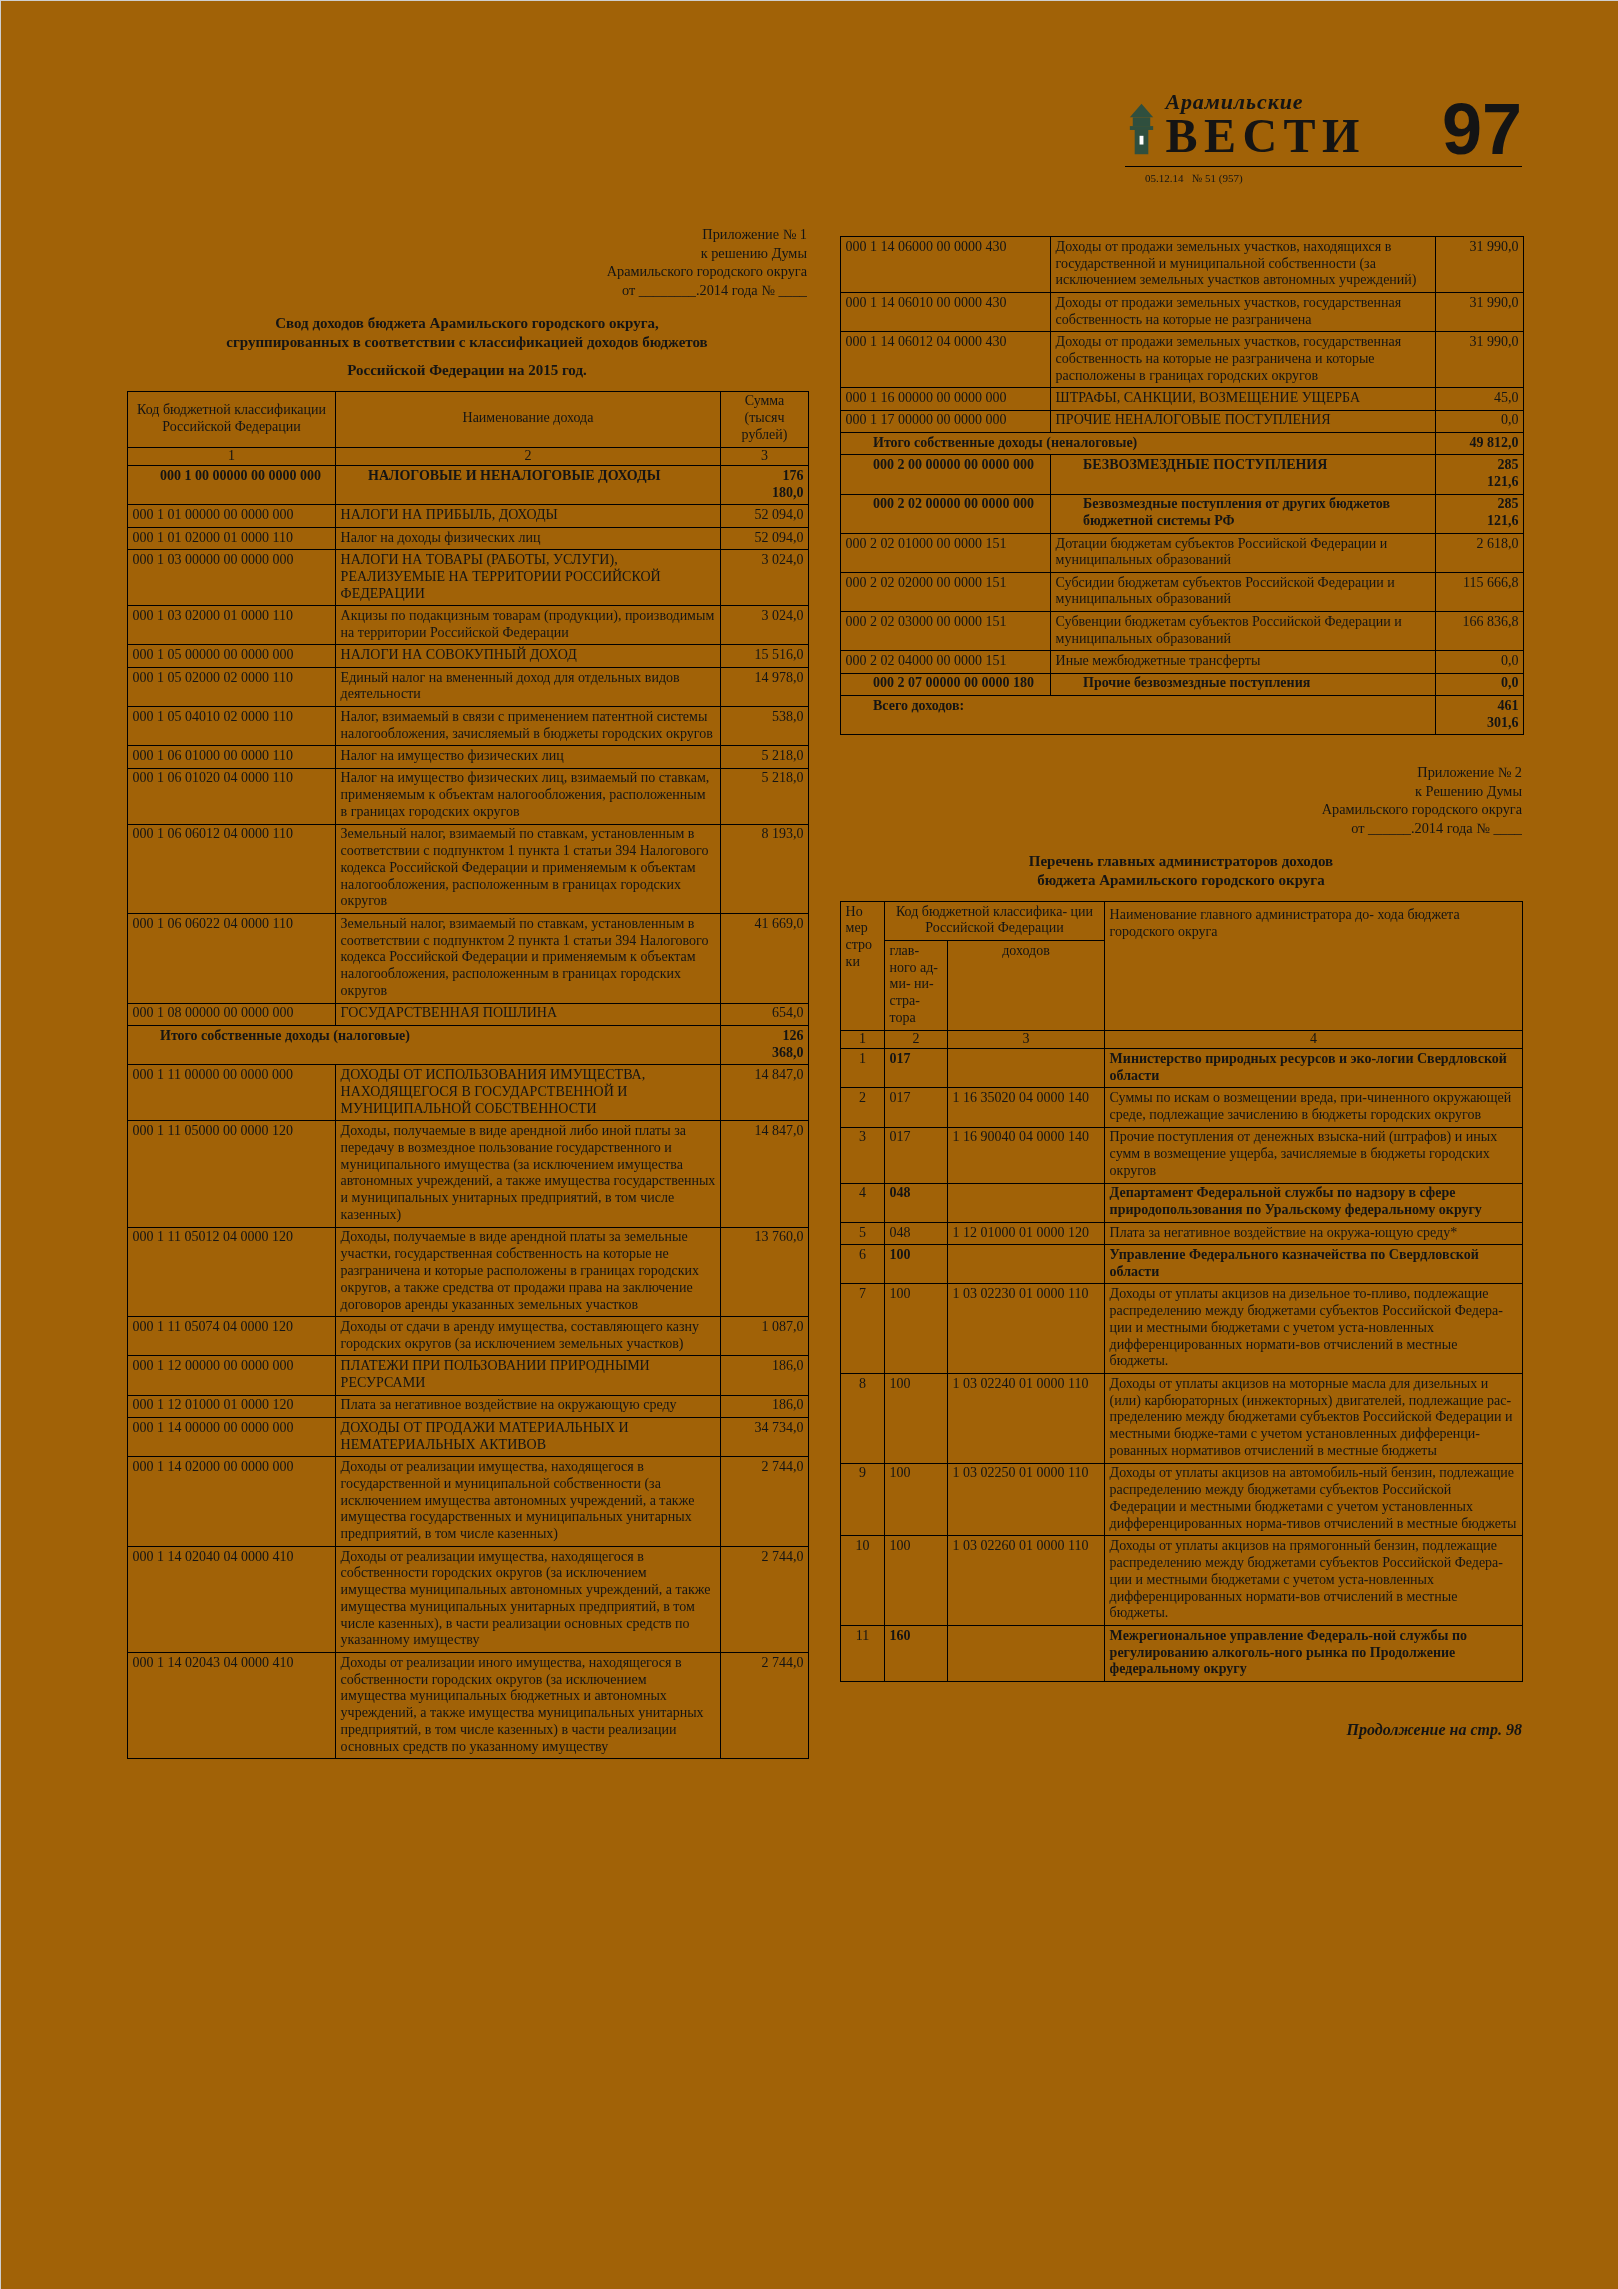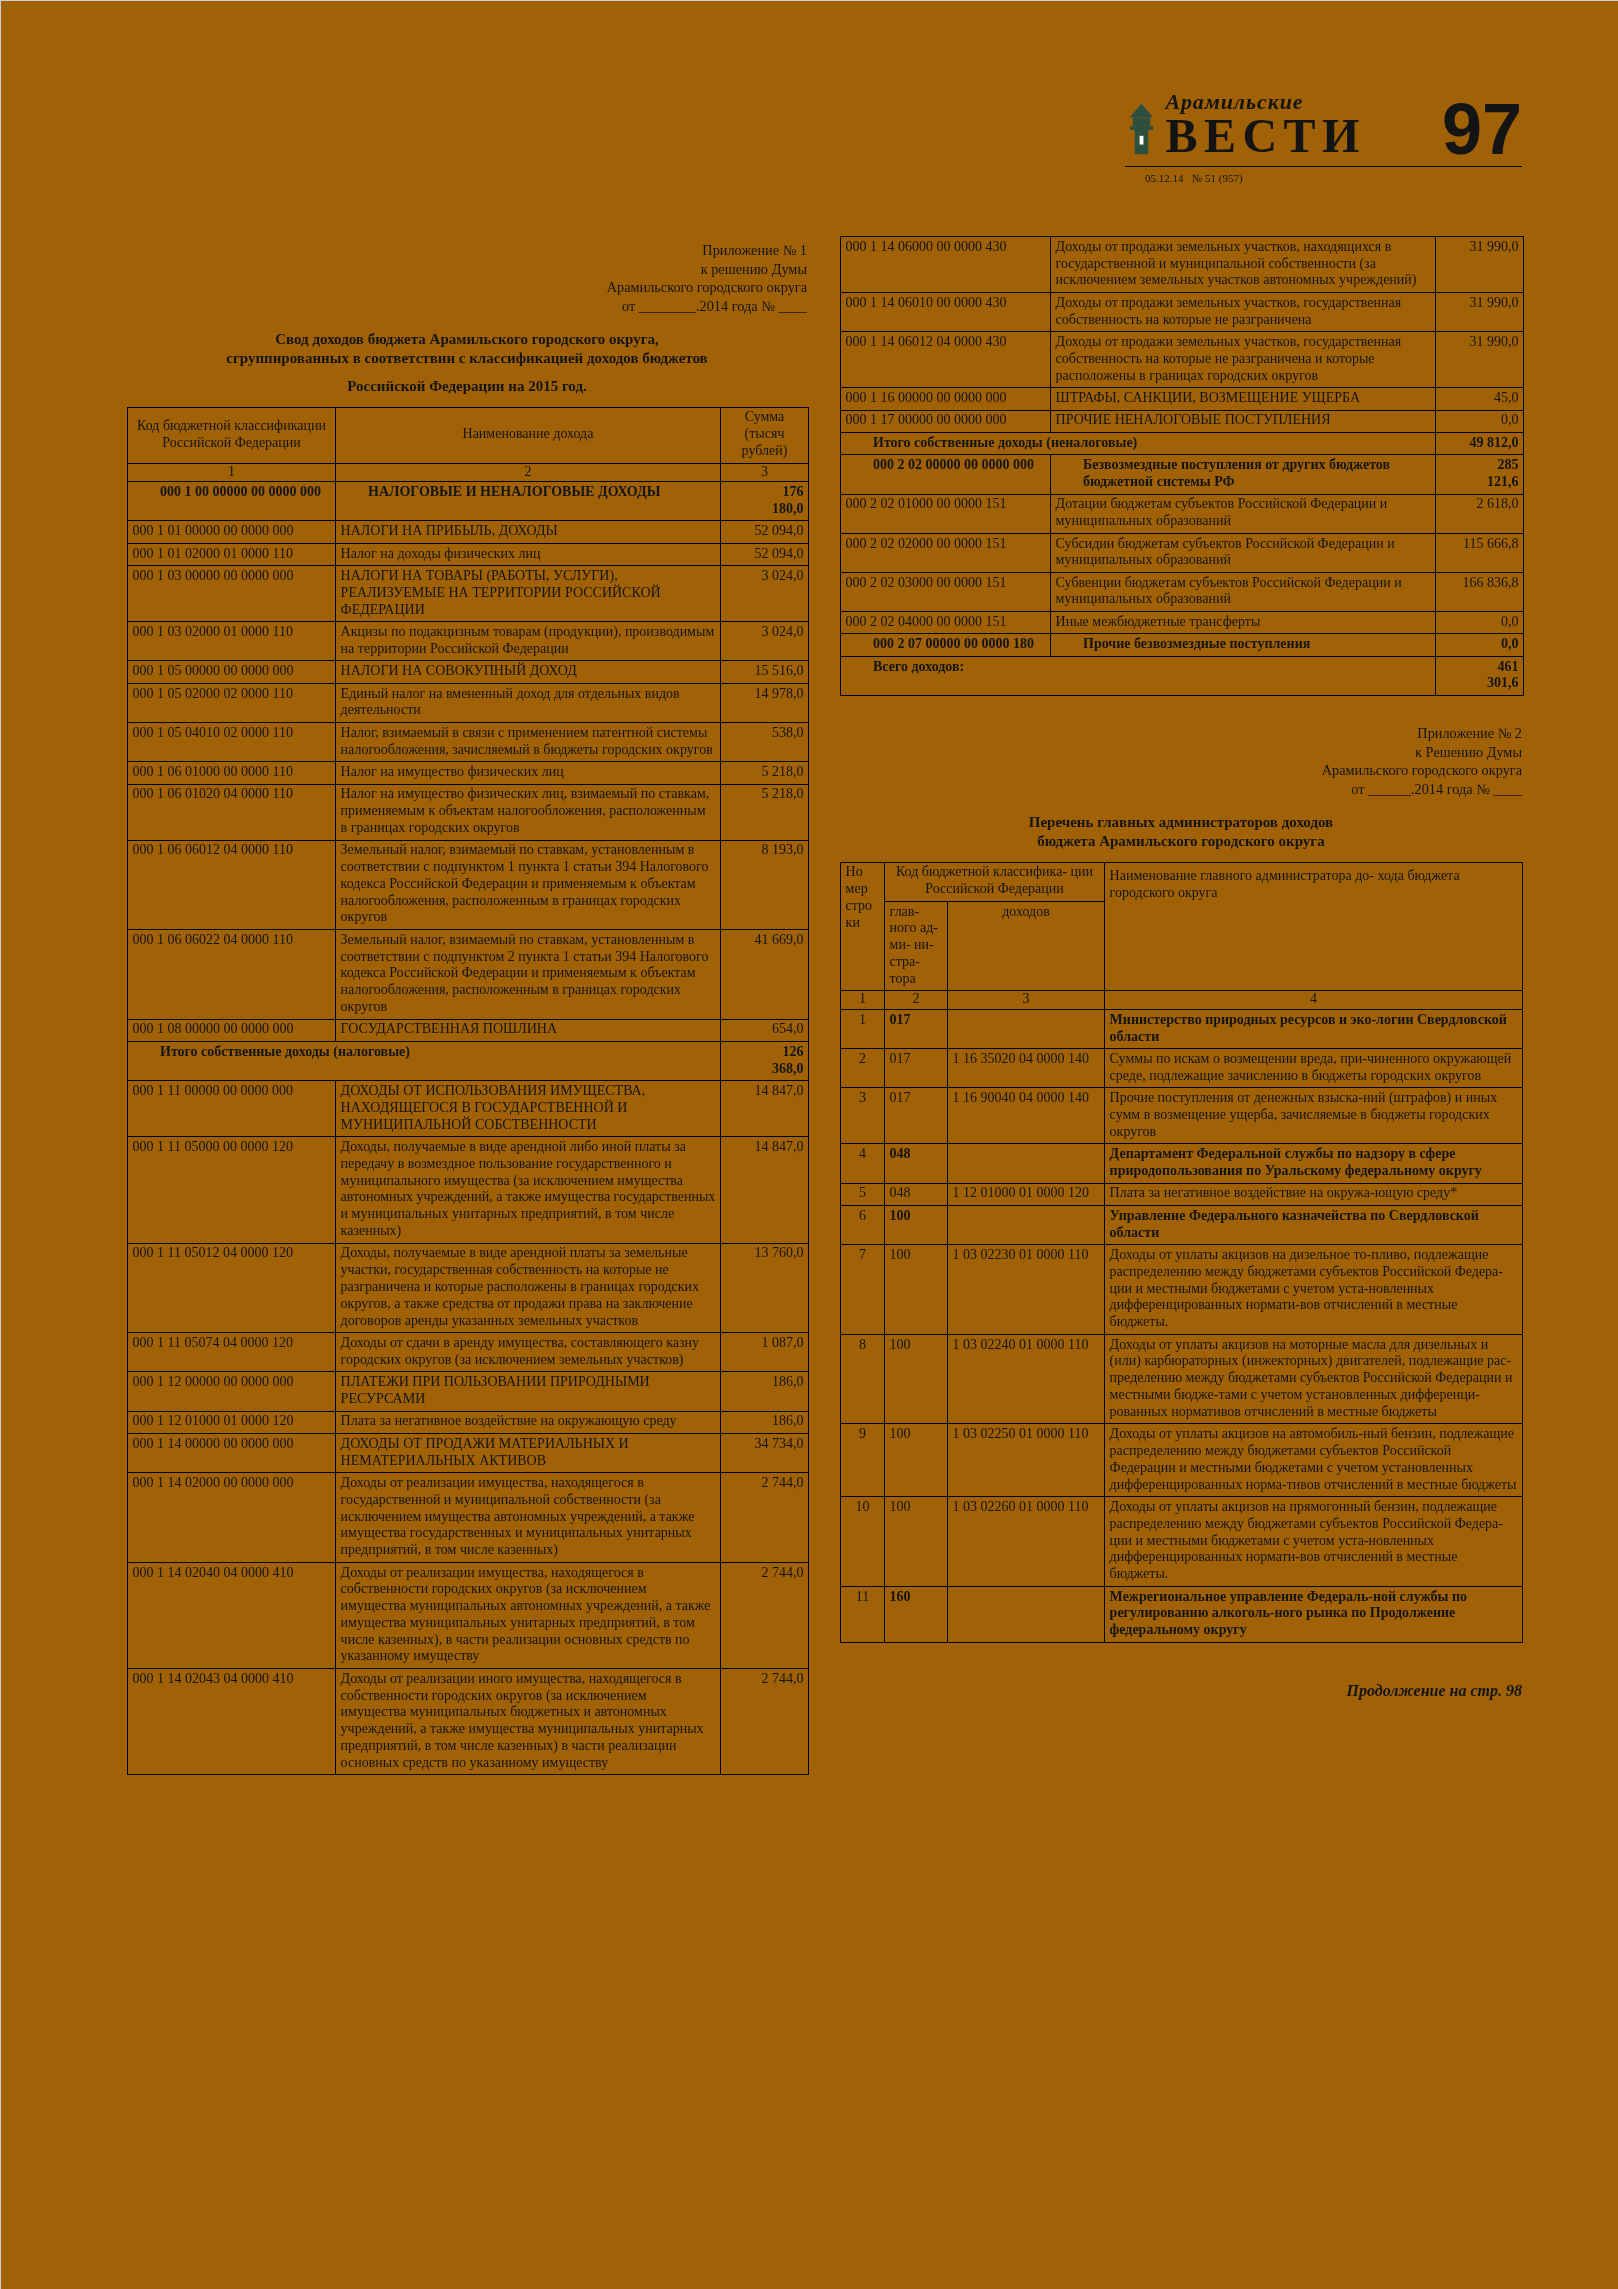--- a/index.html
+++ b/index.html
@@ -17,21 +17,21 @@
   .tower { display:inline-block; line-height:0; padding-bottom:3.7px; }
   .brand-text { display:flex; flex-direction:column; align-items:flex-start; }
   .brand-small { font-style:italic; font-weight:bold; font-size:22px; letter-spacing:0.9px; line-height:1; }
   .brand-big { font-weight:bold; font-size:48px; letter-spacing:6.5px; line-height:0.95; font-family:"Liberation Serif", serif; }
   .pagenum { font-family:"Liberation Sans", sans-serif; font-weight:bold; font-size:72px; line-height:0.82; }
   .mast-rule { border-top:1.8px solid #000; margin-top:7.4px; }
   .issue { font-size:11px; margin-top:4.6px; margin-left:20px; white-space:pre; }
 
   
   .columns { position:absolute; left:126px; top:224px; width:1395px; display:flex; gap:33px; align-items:flex-start; }
-  .col-left  { width:680px;margin-top:16px; }
+  .col-left  { width:680px; }
   .col-right { width:682px; }
 
   .appendix-ref { text-align:right; font-size:14.3px; line-height:1.3; }
   .doc-title { text-align:center; font-weight:bold; font-size:15px; line-height:1.25; margin-top:14.8px; }
   .doc-title .title-gap { margin-top:9.2px; }
   .doc-title-margin { margin-bottom:11px; }
 
   
   table.tbl { width:100%; border-collapse:collapse; table-layout:fixed; font-size:14px; line-height:1.2; margin-top:11px; }
   .tbl th, .tbl td { border:0.9px solid #000; padding:1.8px 4.6px 2.8px 4.6px; vertical-align:top; word-wrap:break-word; }
@@ -270,20 +270,25 @@
               <td class="c-sum">45,0</td>
             </tr>
             <tr>
               <td class="c-code">000 1 17 00000 00 0000 000</td>
               <td class="c-name">ПРОЧИЕ НЕНАЛОГОВЫЕ ПОСТУПЛЕНИЯ</td>
               <td class="c-sum">0,0</td>
             </tr>
             <tr class="b">
               <td class="c-label" colspan="2">Итого собственные доходы (неналоговые)</td>
               <td class="c-sum">49 812,0</td>
+            </tr>
+            <tr class="b">
+              <td class="c-code">000 2 00 00000 00 0000 000</td>
+              <td class="c-name">БЕЗВОЗМЕЗДНЫЕ ПОСТУПЛЕНИЯ</td>
+              <td class="c-sum">285 121,6</td>
             </tr>
             <tr class="b">
               <td class="c-code">000 2 02 00000 00 0000 000</td>
               <td class="c-name">Безвозмездные поступления от других бюджетов бюджетной системы РФ</td>
               <td class="c-sum">285 121,6</td>
             </tr>
             <tr>
               <td class="c-code">000 2 02 01000 00 0000 151</td>
               <td class="c-name">Дотации бюджетам субъектов Российской Федерации и муниципальных образований</td>
               <td class="c-sum">2 618,0</td>

